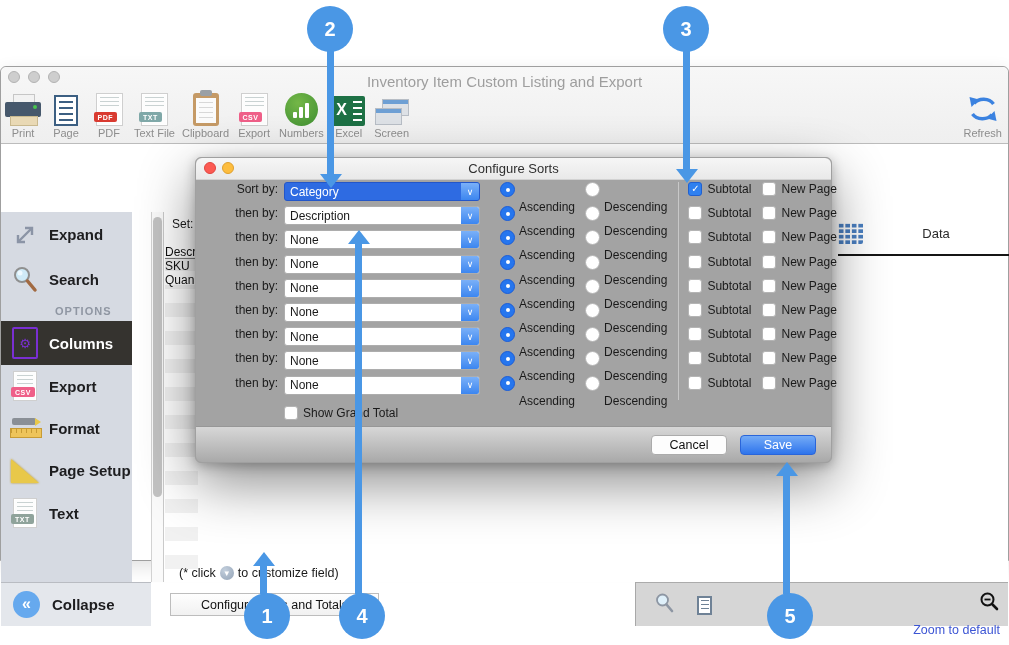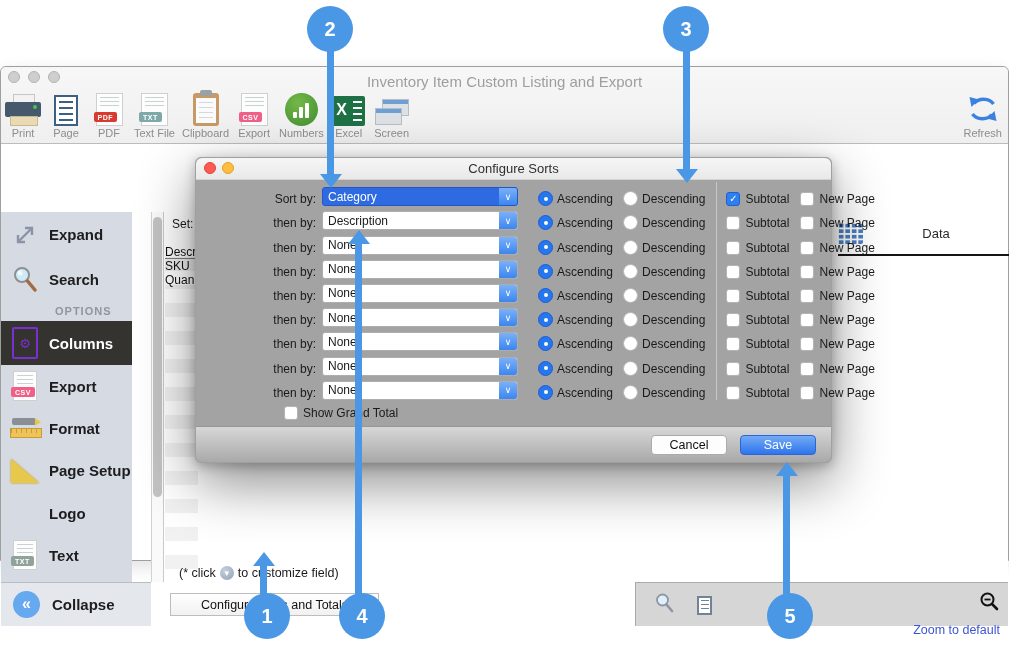--- a/index.html
+++ b/index.html
@@ -112,35 +112,35 @@
   
   .dialog{position:absolute;left:195px;top:157px;width:637px;height:306px;background:#a3a3a3;border:1px solid #a0a0a0;
     border-radius:6px;box-sizing:border-box;box-shadow:0 20px 55px rgba(0,0,0,.45),0 3px 12px rgba(0,0,0,.25);}
   .dlg-titlebar{position:relative;height:21px;background:linear-gradient(#f6f6f6,#e9e9e9);border-bottom:1px solid #d2d2d2;border-radius:6px 6px 0 0;}
   .dlg-lights{position:absolute;left:8px;top:4px;display:flex;gap:6px;}
   .dl{width:12px;height:12px;border-radius:50%;box-sizing:border-box;}
   .dl.red{background:#fc5a52;border:1px solid #e04540;}
   .dl.yel{background:#fdbd3e;border:1px solid #dfa02f;}
   .dlg-title{text-align:center;font-size:13px;color:#2f2f2f;line-height:21px;}
   .dlg-rows{position:absolute;left:0;top:24px;width:100%;display:flex;flex-direction:column;}
-  .srow{height:24.2px;display:flex;align-items:flex-end;padding-left:38px;}
+  .srow{height:24.2px;display:flex;align-items:flex-start;}
   .srow-label{width:82px;text-align:right;font-size:12px;color:#1a1a1a;flex:none;}
   .dropdown{margin-left:6px;width:196px;height:19px;background:#fff;border:1px solid #adadad;border-radius:3px;
     display:flex;align-items:center;box-sizing:border-box;flex:none;cursor:default;}
   .dropdown .dd-value{flex:1;font-size:12px;color:#1a1a1a;padding-left:5px;overflow:hidden;white-space:nowrap;}
   .dropdown .dd-chevron{width:18px;height:17px;border-radius:0 2px 2px 0;background:linear-gradient(#7ab0f8,#3c86f0);
     color:#fff;font-size:9px;display:flex;align-items:center;justify-content:center;flex:none;}
   .dropdown.hl{background:#2e6be2;border-color:#2356c8;}
   .dropdown.hl .dd-value{color:#fff;}
   .radio{width:15px;height:15px;border-radius:50%;background:#fff;border:1px solid #b4b4b4;box-sizing:border-box;flex:none;position:relative;cursor:default;}
   .radio.on{background:#2676ee;border-color:#1b5dd8;}
   .radio.on::after{content:"";position:absolute;left:4.5px;top:4.5px;width:4px;height:4px;border-radius:50%;background:#fff;}
   .r-asc{margin-left:20px;}
   .r-desc{margin-left:10px;}
-  .rlabel{font-size:12px;color:#1a1a1a;margin-left:4px;white-space:nowrap;}
+  .rlabel{font-size:12px;color:#1a1a1a;margin-left:4px;white-space:nowrap;margin-top:18px;}
   .vdiv{width:1px;height:24.2px;background:#c8c8c8;margin-left:11px;flex:none;}
   .cb{width:14px;height:14px;border-radius:3px;background:#fff;border:1px solid #b4b4b4;box-sizing:border-box;flex:none;
     color:#fff;font-size:10px;line-height:12px;text-align:center;cursor:default;}
   .cb.on{background:#2f80ef;border-color:#2060d0;}
   .cb-sub{margin-left:9px;}
   .cb-np{margin-left:11px;}
   .clabel{font-size:12px;color:#1a1a1a;margin-left:5px;white-space:nowrap;}
   .grand-row{position:absolute;left:88px;top:248px;display:flex;align-items:center;}
   .dlg-footer{position:absolute;left:0;bottom:0;width:100%;height:36px;background:linear-gradient(#d7d7d7,#a9a9a9);
     border-top:1px solid #979797;border-radius:0 0 6px 6px;display:flex;align-items:center;justify-content:flex-end;gap:13px;padding-right:15px;box-sizing:border-box;}
@@ -316,26 +316,20 @@
         <span class="sb-label">Format</span>
       </div>
       <div class="sb-item" style="height:43px">
         <span class="sb-ic">
             <span class="ic-triangle"></span>
           </span>
         <span class="sb-label">Page Setup</span>
       </div>
       <div class="sb-item" style="height:42px">
         <span class="sb-ic">
-          <span class="ic-logo"><span class="bar"></span><span class="ln"></span><span class="ln s"></span><span class="ln"></span></span>
-        </span>
-        <span class="sb-label">Logo</span>
-      </div>
-      <div class="sb-item" style="height:42px">
-        <span class="sb-ic">
           <span class="ic-filedoc" style="width:22px;height:28px">
               <span class="lines"></span>
               <span class="badge txt2">TXT</span>
             </span>
         </span>
         <span class="sb-label">Text</span>
       </div>
     </div>
 
     <div class="collapse-row">

